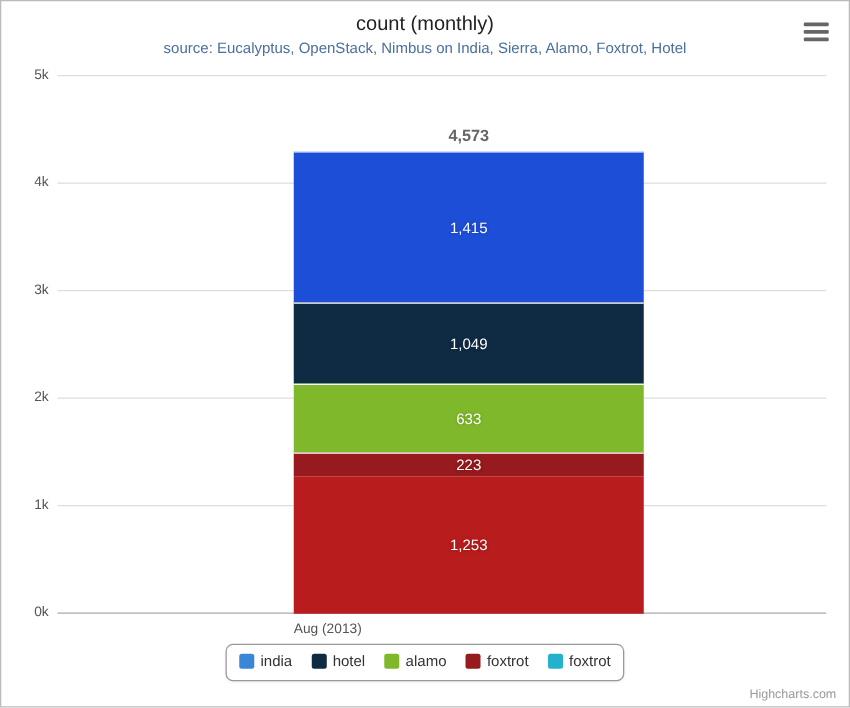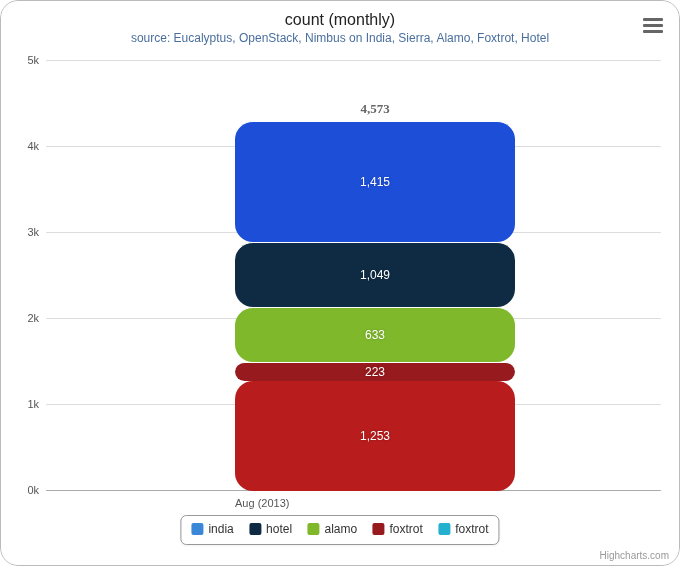--- a/index.html
+++ b/index.html
@@ -1,15 +1,15 @@
 <!DOCTYPE html>
 <html><head>
 <meta charset="utf-8">
 <style>
-  * { box-sizing: border-box; border-radius: 18px; }
+  * { box-sizing: border-box; }
   body {
     margin: 0;
     font-family: "Lucida Grande", "Lucida Sans Unicode", Arial, sans-serif;
     font-size: 12px;
     background: #fff;
     color: #333;
   }
   .chart-container {
     width: 680px;
     height: 566px;
@@ -88,21 +88,20 @@
     border-top: 1px solid #fff;
   }
   .stack-total {
     position: absolute;
     width: 100%;
     text-align: center;
     color: #666;
     font-size: 13px;
     font-weight: bold;
     top: -20px;
-    font-family: Liberation Serif, serif;
   }
   .x-label {
     position: absolute;
     bottom: -18px;
     width: 100%;
     text-align: left;
     color: #555;
     font-size: 11px;
     left: 0;
   }

